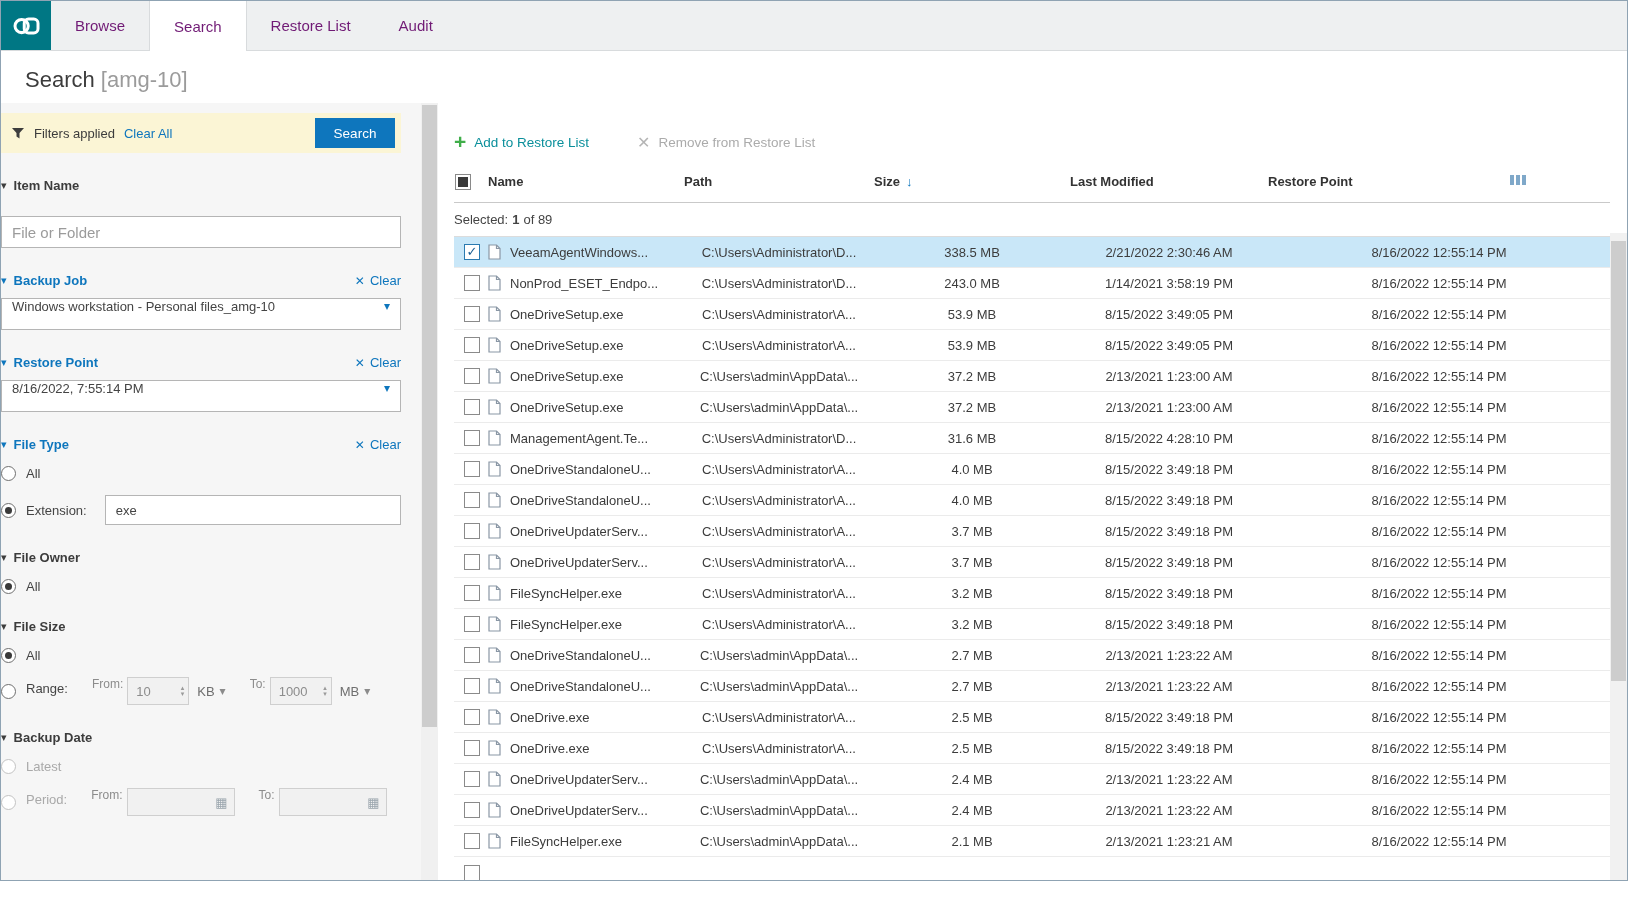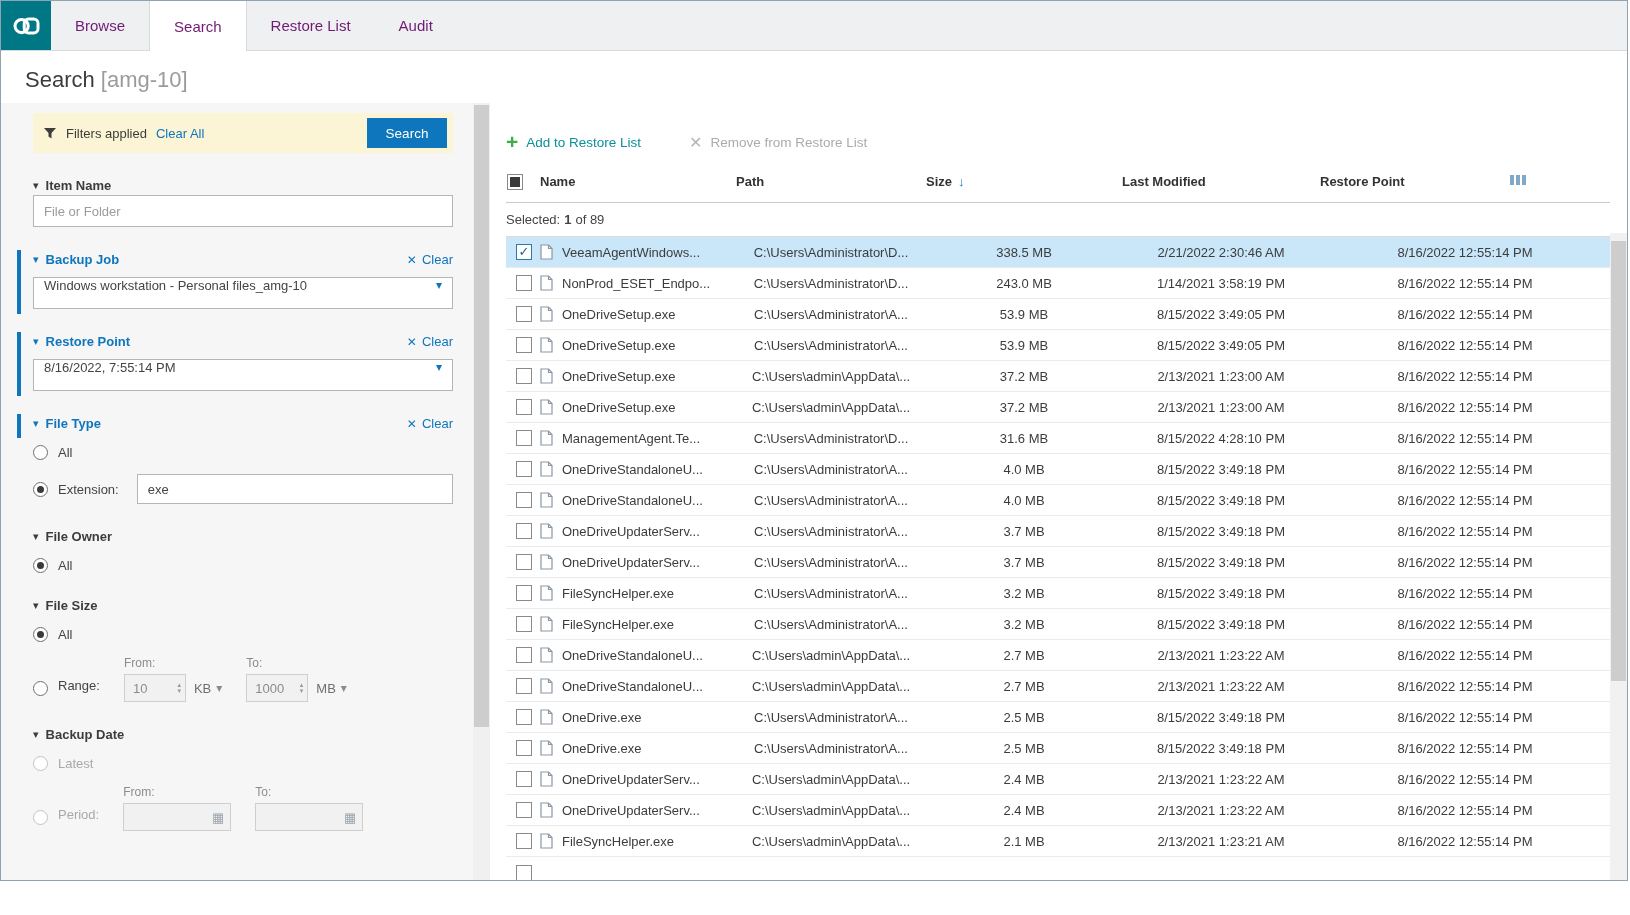--- a/index.html
+++ b/index.html
@@ -17,56 +17,56 @@
 
   
   .titlebar { height:52px; background:#fff; padding:16px 18px 0 24px; flex:none; }
   .titlebar h1 { font-size:22px; font-weight:400; color:#3c3c3c; }
   .titlebar .ctx { color:#9b9b9b; }
 
   
   .content { flex:1; display:flex; min-height:0; }
 
   
-  .filters { width:489px; flex:none; background:#f6f6f6; position:relative; padding:10px 37px 0 32px; overflow:hidden; }
+  .filters { width:437px; flex:none; background:#f6f6f6; position:relative; padding:10px 37px 0 0; overflow:hidden; }
   .pscroll { position:absolute; top:0; right:0; bottom:0; width:17px; background:#f0f0f0; }
   .pscroll .thumb { position:absolute; top:2px; left:1px; right:1px; height:80%; background:#cdcdcd; }
 
   .banner { background:#fbf5d5; height:40px; display:flex; align-items:center; padding:0 6px 0 10px; gap:9px; }
   .banner .blabel { font-size:13px; color:#3c3c3c; }
   .link { color:#0e76bd; font-size:13px; cursor:pointer; text-decoration:none; }
   .search-btn { margin-left:auto; background:#0e76bd; color:#fff; font-size:13.5px; border:none; width:80px; height:30px; cursor:pointer; }
 
   .sec { position:relative; margin-top:25px; }
   .sec-head { display:flex; align-items:center; gap:7px; font-size:13px; font-weight:bold; color:#3c3c3c; }
   .sec-head .chev-head { font-size:11px; }
   .sec.accent .sec-title, .sec.accent .chev-head { color:#0e76bd; }
   .sec.accent::before { content:""; position:absolute; left:-16px; top:-2px; width:4px; background:#0e76bd; height:64px; }
   .sec.accent.short::before { height:24px; }
   .clear-link { margin-left:auto; display:flex; align-items:center; gap:5px; color:#0e76bd; font-weight:400; font-size:13px; cursor:pointer; }
   .clear-link .x { font-size:12px; font-weight:bold; }
 
-  .text-input { width:100%; height:32px; border:1px solid #b5b5b5; background:#fff; margin-top:2px; padding:0 10px; font-size:13px; color:#444; font-family:inherit; }
+  .text-input { width:100%; height:32px; border:1px solid #b5b5b5; background:#fff; margin-top:23px; padding:0 10px; font-size:15px; color:#444; font-family:inherit; }
   .text-input::placeholder { color:#9b9b9b; }
 
   .select { height:32px; border:1px solid #b5b5b5; background:#fff; margin-top:10px; display:flex; align-items:flex-start; padding:0 10px; cursor:pointer; }
   .select-value { font-size:13px; color:#444; flex:1; white-space:nowrap; overflow:hidden; }
   .chev { color:#0e76bd; font-size:12px; }
   .chev.gray { color:#8b8b8b; }
 
   .radio-row { display:flex; align-items:center; gap:10px; margin-top:14px; font-size:13px; color:#444; }
   .radio { width:15px; height:15px; border:1px solid #6f6f6f; border-radius:50%; background:#fff; position:relative; flex:none; cursor:pointer; }
   .radio.checked::after { content:""; position:absolute; inset:3px; border-radius:50%; background:#3a3a3a; }
   .radio.disabled { border-color:#c3c3c3; cursor:default; }
   .dim { color:#a9a9a9; }
 
   .ext-input { width:330px; height:30px; border:1px solid #b5b5b5; background:#fff; margin-left:8px; padding:0 10px; font-size:13px; color:#444; font-family:inherit; }
   .gray-input { flex:1; height:26px; background:#ececec; border:none; margin-left:6px; }
 
-  .stack { display:flex; flex-direction:column; gap:4px; margin-left:14px; }
+  .stack { display:flex; flex-direction:row; gap:4px; margin-left:14px; }
   .stack .slabel { font-size:12px; color:#8c8c8c; }
   .spin-group { display:flex; align-items:center; gap:8px; }
   .spin { width:62px; height:28px; background:#f1f1f1; border:1px solid #cfcfcf; display:flex; align-items:center; padding:0 4px 0 8px; color:#8c8c8c; font-size:13px; }
   .spin .num { flex:1; }
   .spin-arrows { display:flex; flex-direction:column; line-height:6px; font-size:7px; color:#9a9a9a; }
   .unit { display:flex; align-items:center; gap:5px; color:#6f6f6f; font-size:13px; cursor:pointer; }
   .date-input { width:108px; height:28px; background:#f1f1f1; border:1px solid #cfcfcf; display:flex; align-items:center; justify-content:flex-end; padding:0 6px; color:#9aa5ad; font-size:13px; }
 
   
   .results { flex:1; background:#fff; position:relative; padding:28px 17px 0 16px; min-width:0; overflow:hidden; }

